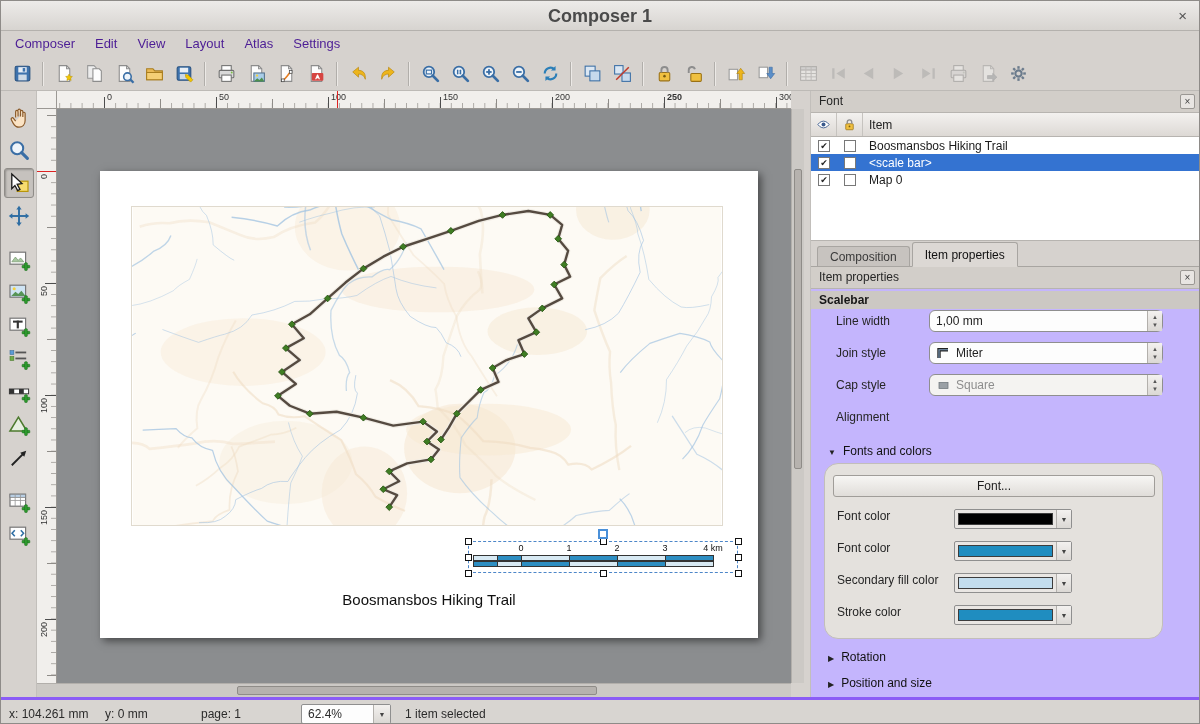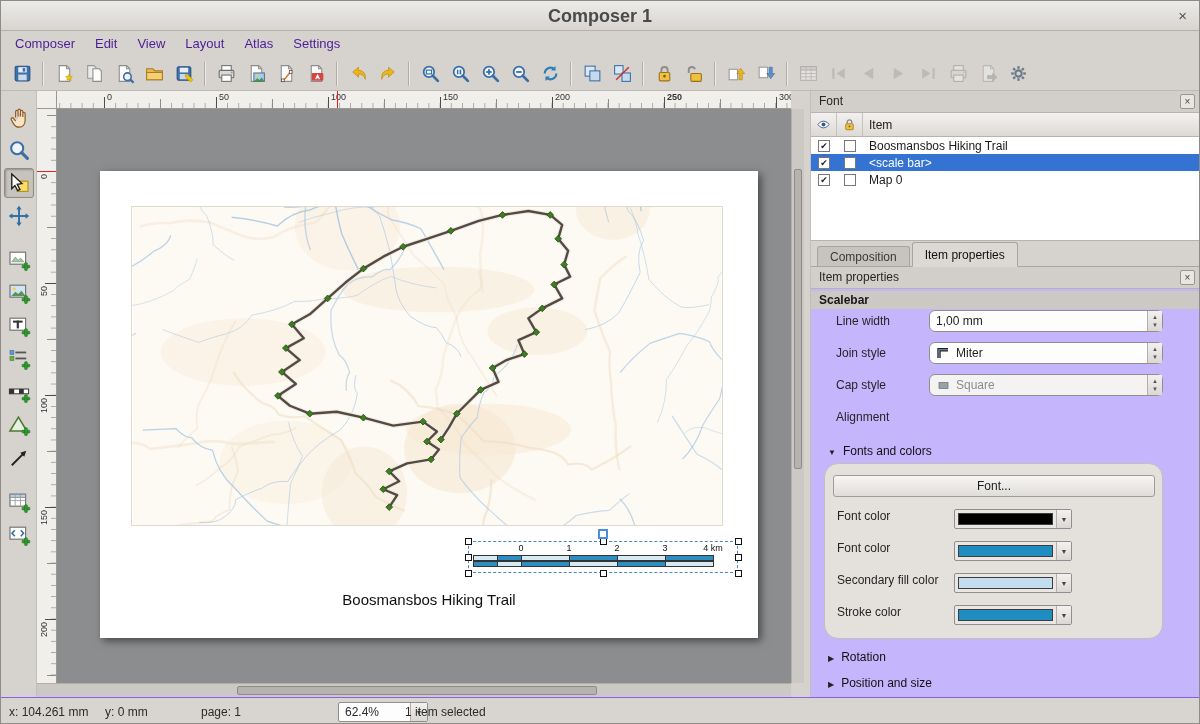--- a/index.html
+++ b/index.html
@@ -99,24 +99,24 @@
   #fc-frame{margin:4px 0 0 13px;width:339px;height:176px;border:1px solid #c2beba;border-radius:14px;background:#e4e1dd;}
   #font-btn{margin:11px 7px 0 8px;height:22px;line-height:20px;text-align:center;background:linear-gradient(#f7f6f4,#e0ddd9);border:1px solid #a09d99;border-radius:3px;color:#1d1d1d;}
   .crow{display:flex;align-items:flex-start;height:20px;margin-top:12px;padding-left:12px;}
   .clabel{width:117px;color:#262626;font-size:12px;}
   .swatch{width:118px;height:20px;border:1px solid #8f8f8f;border-radius:2px;background:#e9e6e3;display:flex;}
   .swcolor{flex:1;margin:3px;border:1px solid #3c3c3c;}
   .swarrow{width:15px;border-left:1px solid #b3b0ac;background:linear-gradient(#f3f1ef,#dbd8d4);display:flex;align-items:center;justify-content:center;font-size:7px;color:#444;}
   #collapsed-sections .sec-header{margin-top:10px;}
 
   
-  #statusbar{position:absolute;left:0;top:696px;width:100%;height:28px;background:#d8d5d1;border-top:1px solid #8b5cf6;font-size:12px;color:#2b2b2b;}
+  #statusbar{position:absolute;left:0;top:696px;width:100%;height:28px;background:#d8d5d1;border-top:3px solid #8b5cf6;font-size:12px;color:#2b2b2b;}
   #statusbar .sb-item{position:absolute;line-height:28px;white-space:nowrap;}
   #st-x{left:8px;} #st-y{left:104px;} #st-page{left:200px;} #st-sel{left:404px;}
-  #zoom-combo{position:absolute;left:300px;top:4px;width:90px;height:20px;background:#fdfdfd;border:1px solid #8f8f8f;border-radius:2px;display:flex;align-items:center;margin-left:37px;}
+  #zoom-combo{position:absolute;left:300px;top:4px;width:90px;height:20px;background:#fdfdfd;border:1px solid #8f8f8f;border-radius:2px;display:flex;align-items:center;}
   #zoom-combo .zval{flex:1;padding-left:6px;}
   #zoom-combo .zarrow{width:17px;height:18px;border-left:1px solid #b3b0ac;background:linear-gradient(#f3f1ef,#dbd8d4);display:flex;align-items:center;justify-content:center;font-size:7px;color:#444;}
 </style>
 </head>
 <body>
 
 <div id="app">
   <div id="titlebar">
     <div id="title">Composer 1</div>
     <div id="close-btn">×</div>

